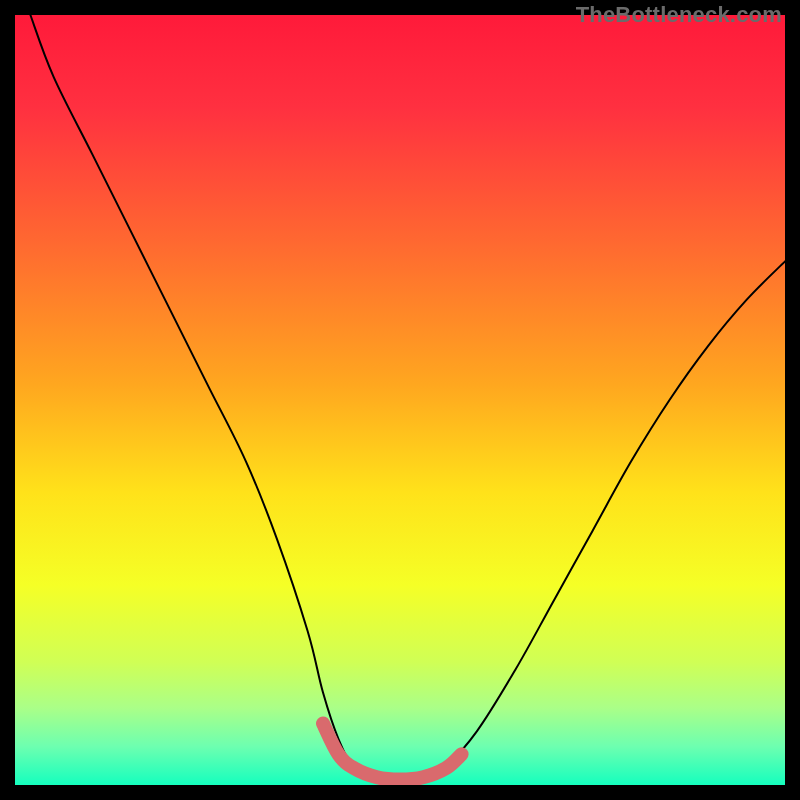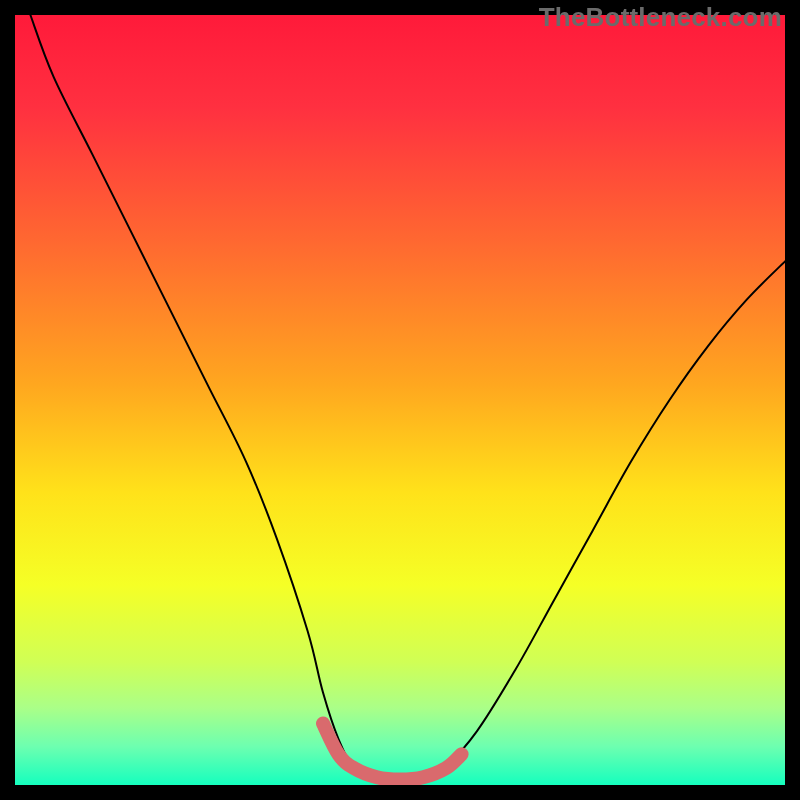--- a/index.html
+++ b/index.html
@@ -31,21 +31,21 @@
     left: 0;
     top: 0;
     width: 100%;
     height: 100%;
   }
   .watermark {
     position: absolute;
     top: 2px;
     right: 18px;
     font-family: Arial, Helvetica, sans-serif;
-    font-size: 26px;
+    font-size: 22px;
     font-weight: 600;
     color: #6b6b6b;
     letter-spacing: 0.2px;
   }
   svg.curves {
     position: absolute;
     left: 0;
     top: 0;
     width: 100%;
     height: 100%;

